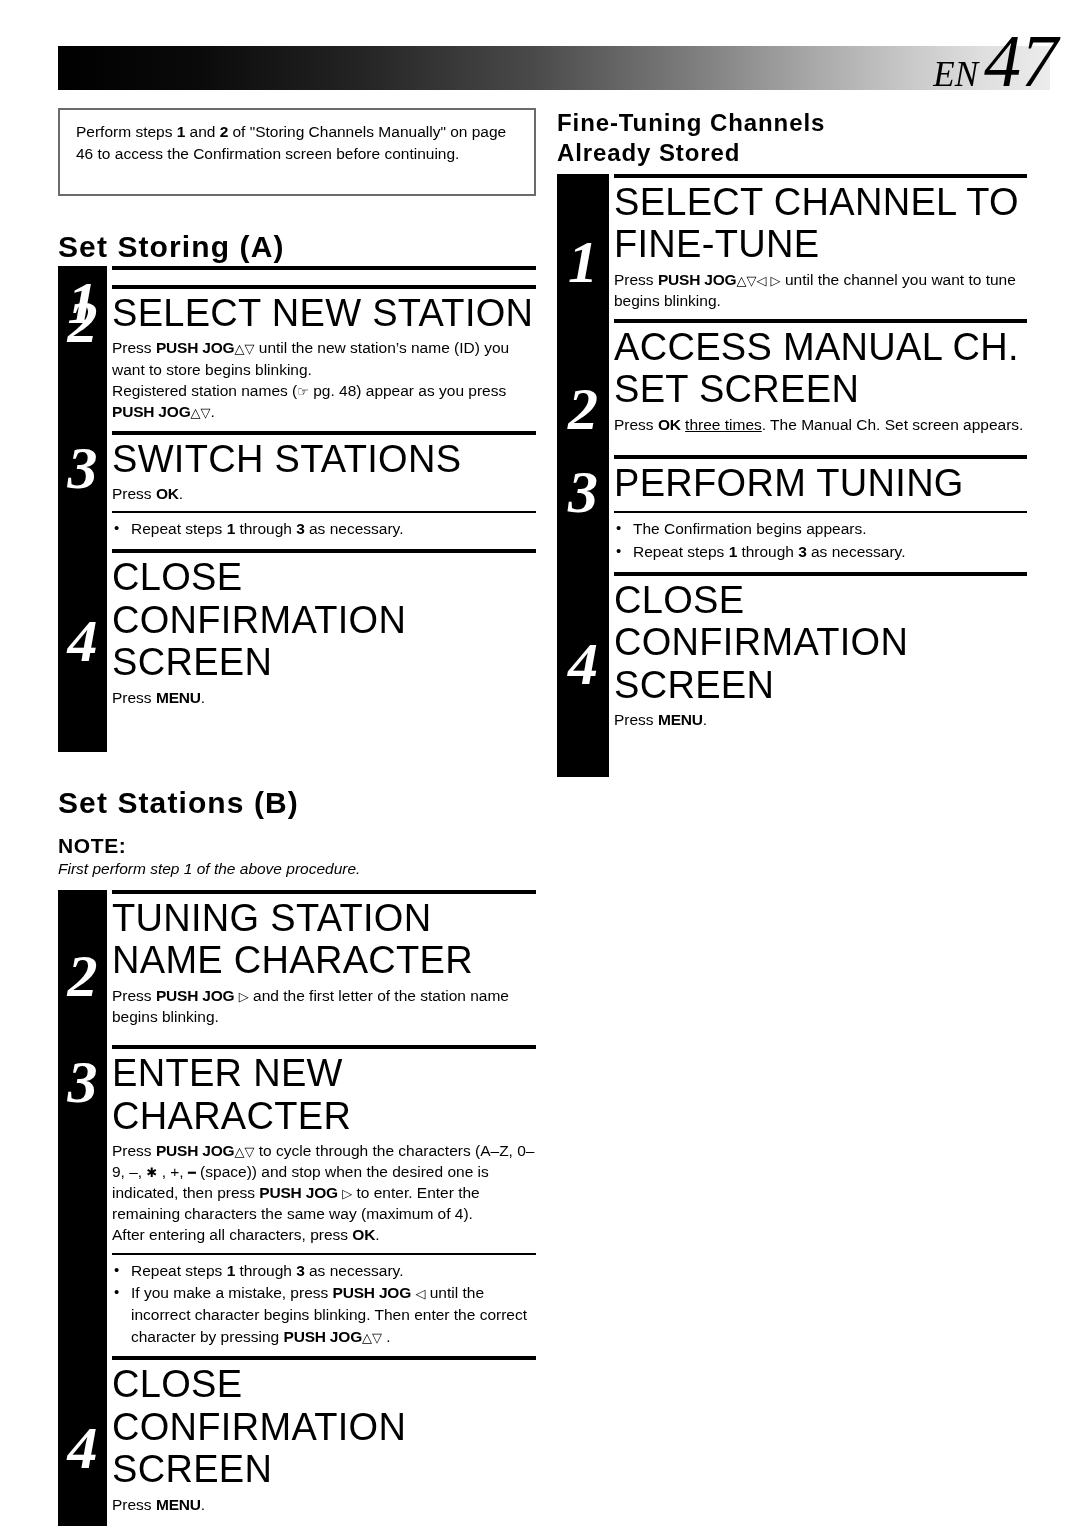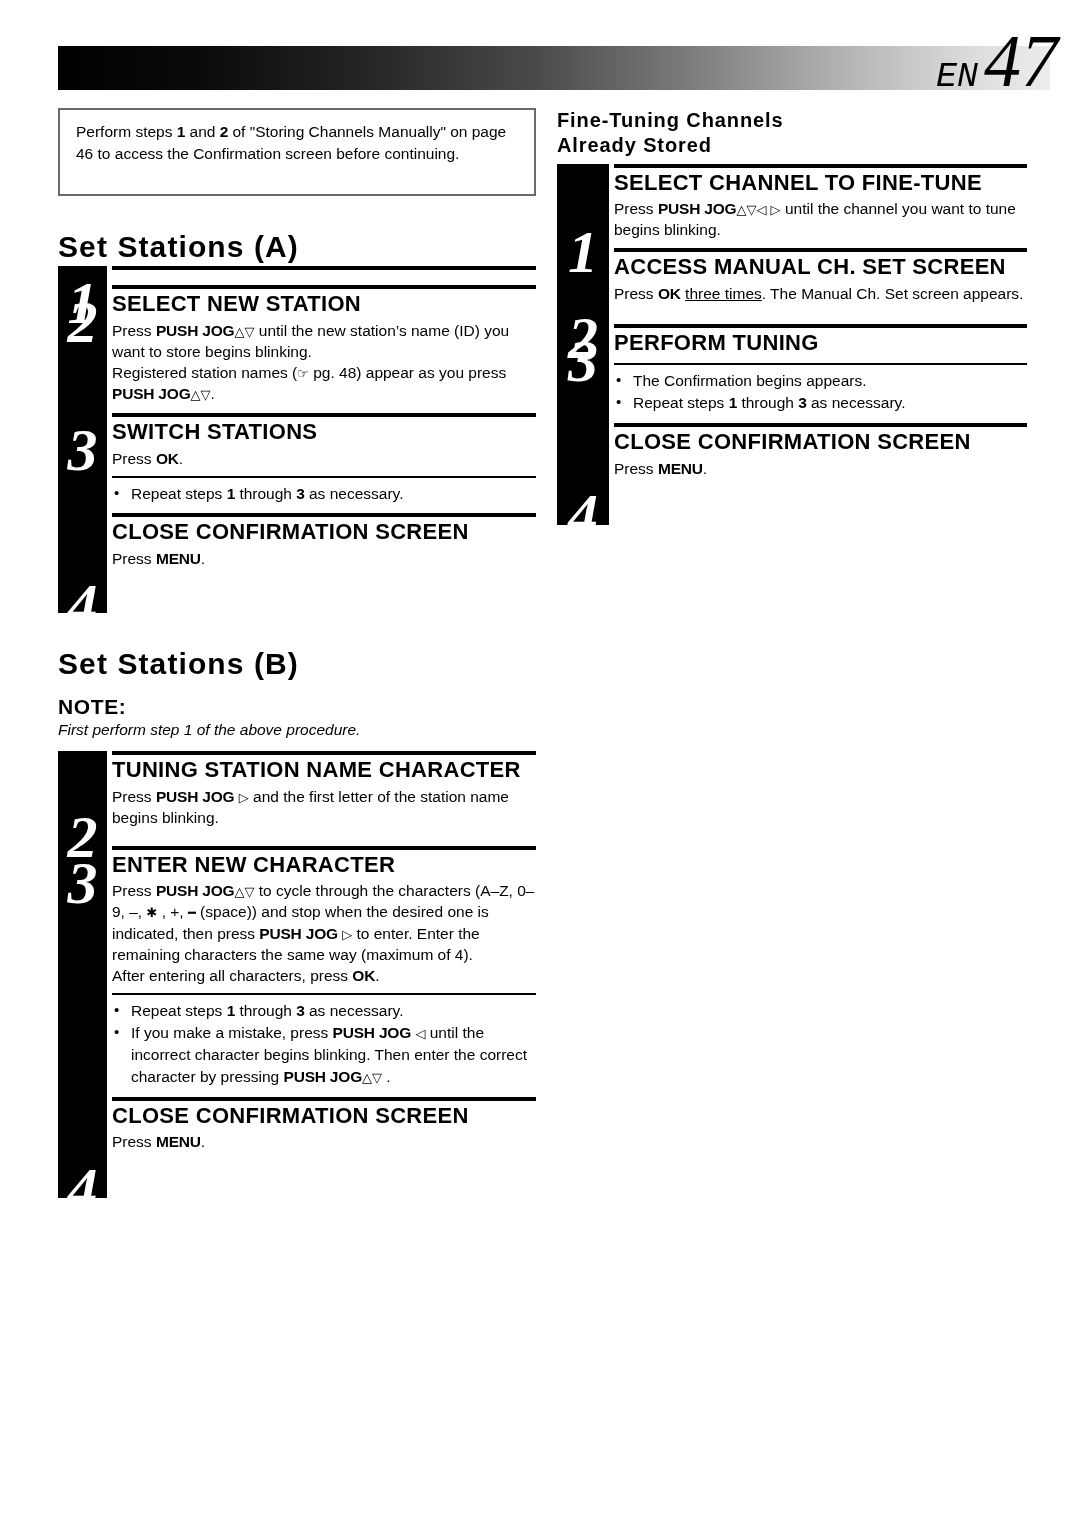--- a/index.html
+++ b/index.html
@@ -42,21 +42,20 @@
     font-style: italic;
     color: #000;
     z-index: 4;
   }
   .page-en {
     font-size: 35px;
     letter-spacing: 0px;
     font-variant: small-caps;
     font-weight: 400;
     padding-right: 6px;
-    font-family: Liberation Mono, monospace;
   }
   .page-no {
     font-size: 74px;
     font-weight: 400;
     line-height: 0.9;
   }
 
   
   .col-left {
     position: absolute;
@@ -82,21 +81,21 @@
 
   
   .sec-title {
     font-size: 30px;
     font-weight: bold;
     letter-spacing: 1.1px;
     margin-top: 34px;
     margin-bottom: 2px;
   }
   .sec-title-r {
-    font-size: 20px;
+    font-size: 24px;
     font-weight: bold;
     letter-spacing: 0.9px;
     line-height: 1.24;
     margin: 0 0 6px 0;
   }
 
   
   .steps {
     position: relative;
     padding-left: 54px;
@@ -119,22 +118,22 @@
   }
   .rule-thick {
     border-top: 4px solid #000;
     margin: 0 0 3px 0;
   }
   .rule-thin {
     border-top: 2px solid #000;
     margin: 7px 0 5px 0;
   }
   .step-head {
-    font-size: 22px;
-    font-weight: bold;
+    font-size: 38px;
+    font-weight: normal;
     line-height: 1.12;
     letter-spacing: 0.3px;
     margin: 2px 0 3px 0;
     white-space: pre-line;
   }
   .step-body {
     font-size: 15.5px;
     line-height: 1.36;
     margin: 0;
   }
@@ -198,21 +197,21 @@
 </div>
 
 <div class="col-left">
 
   <div class="notebox">
     Perform steps <b>1</b> and
     <b>2</b> of "Storing Channels Manually" on
     page 46 to access the Confirmation screen before continuing.
   </div>
 
-  <div class="sec-title">Set Stations (A)</div>
+  <div class="sec-title">Set Storing (A)</div>
 
   <div class="steps steps-left">
     <div class="blackbar"></div>
 
     <div class="step">
       <div class="rule-thick"></div>
       <div class="step-num">1</div>
     </div>
 
     <div class="step">

